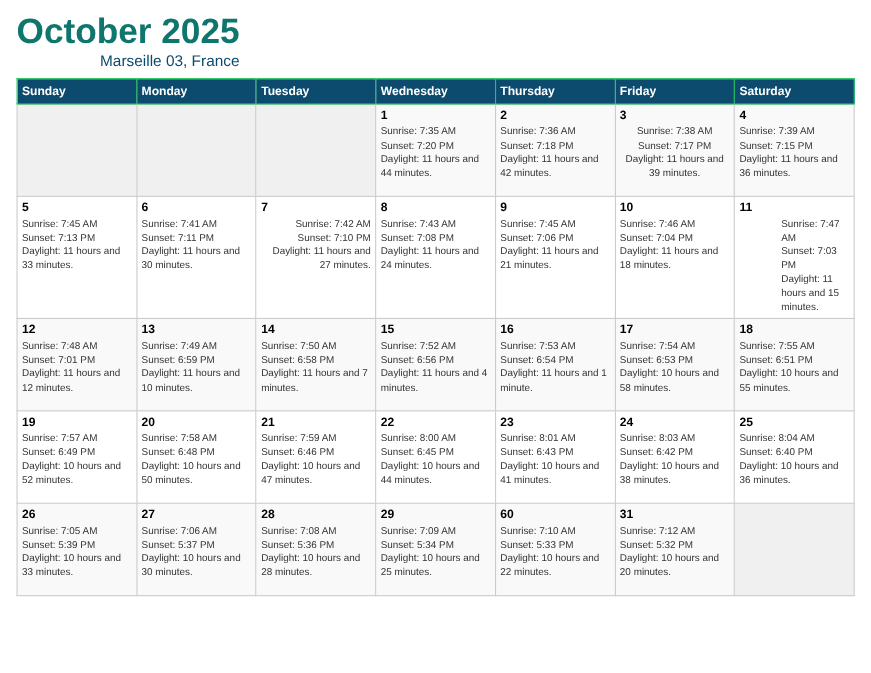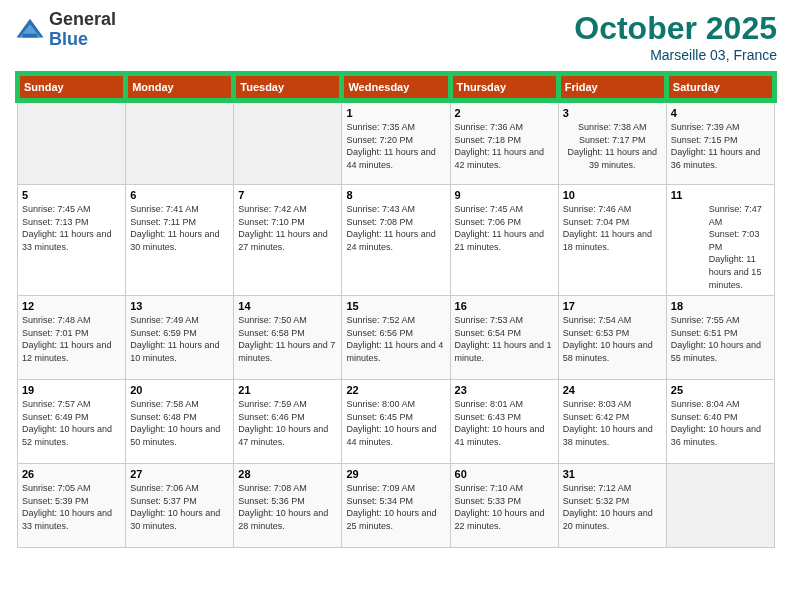--- a/index.html
+++ b/index.html
@@ -57,26 +57,26 @@
     .subtitle {
       font-size: 14px;
       color: #0c4a6e;
     }
     .calendar {
       width: 100%;
       border-collapse: collapse;
       font-size: 10px;
     }
     .calendar thead th {
-      background: #c2410c;
+      background: #0c4a6e;
       color: #fff;
       font-weight: bold;
       font-size: 11px;
       padding: 5px 4px;
-      border: 5px solid #22c55e;
+      border: 1px solid #22c55e;
       text-align: left;
     }
     .calendar tbody td {
       border: 1px solid #ccc;
       vertical-align: top;
       padding: 4px 4px;
       width: calc(100% / 7);
       min-height: 80px;
       height: 84px;
     }
@@ -99,31 +99,20 @@
     }
     .empty-cell {
       background: #f0f0f0 !important;
     }
   </style>
 </head>
 <body>
 
 <div class="page">
   <div class="header">
-    <div class="logo">
-      <svg class="logo-icon" viewBox="0 0 40 40">
-        <polygon points="20,5 38,30 2,30" fill="#2a6db5"></polygon>
-        <polygon points="20,12 34,30 6,30" fill="#5a9fd4"></polygon>
-        <rect x="10" y="25" width="20" height="5" fill="#2a6db5"></rect>
-      </svg>
-      <div class="logo-text">
-        <span class="logo-general">General</span>
-        <span class="logo-blue">Blue</span>
-      </div>
-    </div>
     <div class="title-block">
       <div class="main-title">October 2025</div>
       <div class="subtitle">Marseille 03, France</div>
     </div>
   </div>
 
   <table class="calendar">
     <thead>
       <tr>
         <th>Sunday</th>
@@ -173,21 +162,21 @@
 Daylight: 11 hours and 33 minutes.</div>
           </td>
           <td>
             <span class="day-num">6</span>
             <div class="day-info" style="white-space: pre-line;">Sunrise: 7:41 AM
 Sunset: 7:11 PM
 Daylight: 11 hours and 30 minutes.</div>
           </td>
           <td>
             <span class="day-num">7</span>
-            <div class="day-info" style="white-space: pre-line;">Sunrise: 7:42 AM
+            <div class="day-info" style="white-space: pre-line; text-align: right;">Sunrise: 7:42 AM
 Sunset: 7:10 PM
 Daylight: 11 hours and 27 minutes.</div>
           </td>
           <td>
             <span class="day-num">8</span>
             <div class="day-info" style="white-space: pre-line;">Sunrise: 7:43 AM
 Sunset: 7:08 PM
 Daylight: 11 hours and 24 minutes.</div>
           </td>
           <td>

